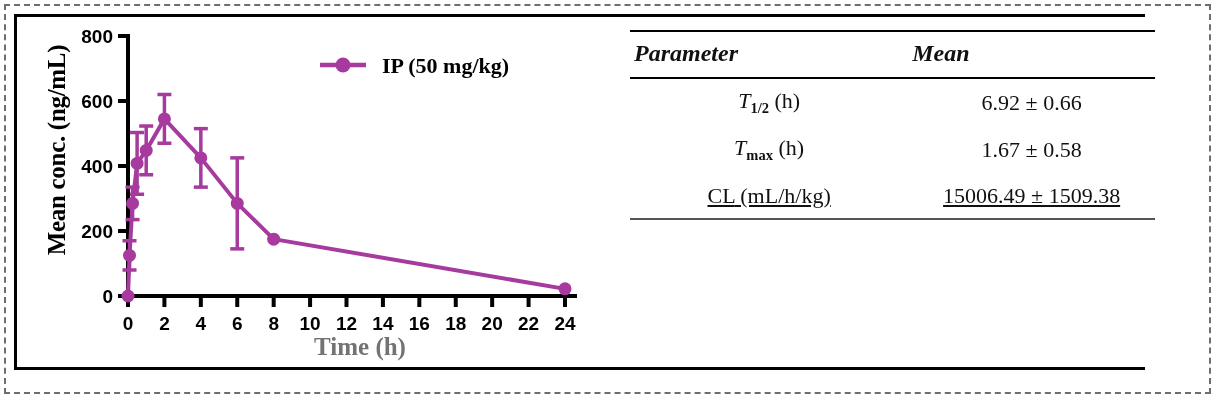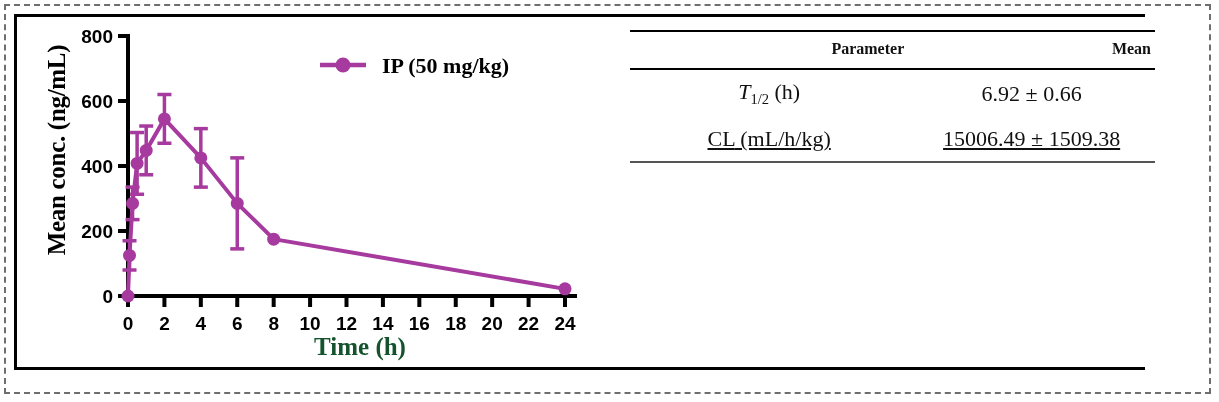--- a/index.html
+++ b/index.html
@@ -79,21 +79,21 @@
     white-space: nowrap;
   }
   .x-axis-title {
     position: absolute;
     left: 130px;
     top: 315px;
     width: 420px;
     text-align: center;
     font-size: 25px;
     font-weight: bold;
-    color: #14532d;
+    color: #737373;
   }
   svg.plot {
     position: absolute;
     left: 0;
     top: 0;
   }
   .tick-label {
     font-family: "Liberation Sans", sans-serif;
     font-size: 19px;
     font-weight: bold;
@@ -114,36 +114,37 @@
     width: 525px;
   }
   table.pk {
     border-collapse: collapse;
     width: 525px;
     font-size: 22px;
     color: #111;
   }
   table.pk th {
     font-weight: bold;
-    font-size: 16px;
+    font-size: 24px;
     padding: 8px 4px 10px 4px;
-    text-align: right;
+    text-align: left;
+    font-style: italic;
   }
   table.pk td {
     padding: 9px 4px;
     text-align: center;
     white-space: nowrap;
   }
   .rule-top   { border-top: 2.5px solid #000; }
   .rule-mid   { border-bottom: 2px solid #000; }
   .rule-bot   { border-bottom: 2.5px solid #555; text-decoration: underline; }
   .col-param  { width: 53%; }
   .col-value  { width: 47%; }
   .ital { font-style: italic; }
-  sub.sm { font-size: 0.66em; }
+  sub.sm { font-size: 0.66em; font-weight: bold; }
 </style>
 </head>
 <body>
 
 <div id="figure">
 
   <div class="dashed-frame"></div>
   <div class="solid-frame"></div>
   <div class="solid-frame-rt"></div>
   <div class="solid-frame-rb"></div>
@@ -240,20 +241,24 @@
         <tr class="rule-top rule-mid">
           <th class="col-param">Parameter</th>
           <th class="col-value">Mean</th>
         </tr>
       </thead>
       <tbody id="pk-tbody">
           <tr>
             <td><span class="ital">T</span><sub class="sm">1/2</sub> (h)</td>
             <td>6.92 ± 0.66</td>
           </tr>
+          <tr>
+            <td><span class="ital">T</span><sub class="sm">max</sub> (h)</td>
+            <td>1.67 ± 0.58</td>
+          </tr>
           <tr class="rule-bot">
             <td><span>CL</span> (mL/h/kg)</td>
             <td>15006.49 ± 1509.38</td>
           </tr>
         </tbody>
     </table>
   </div>
 
 </div>
 

